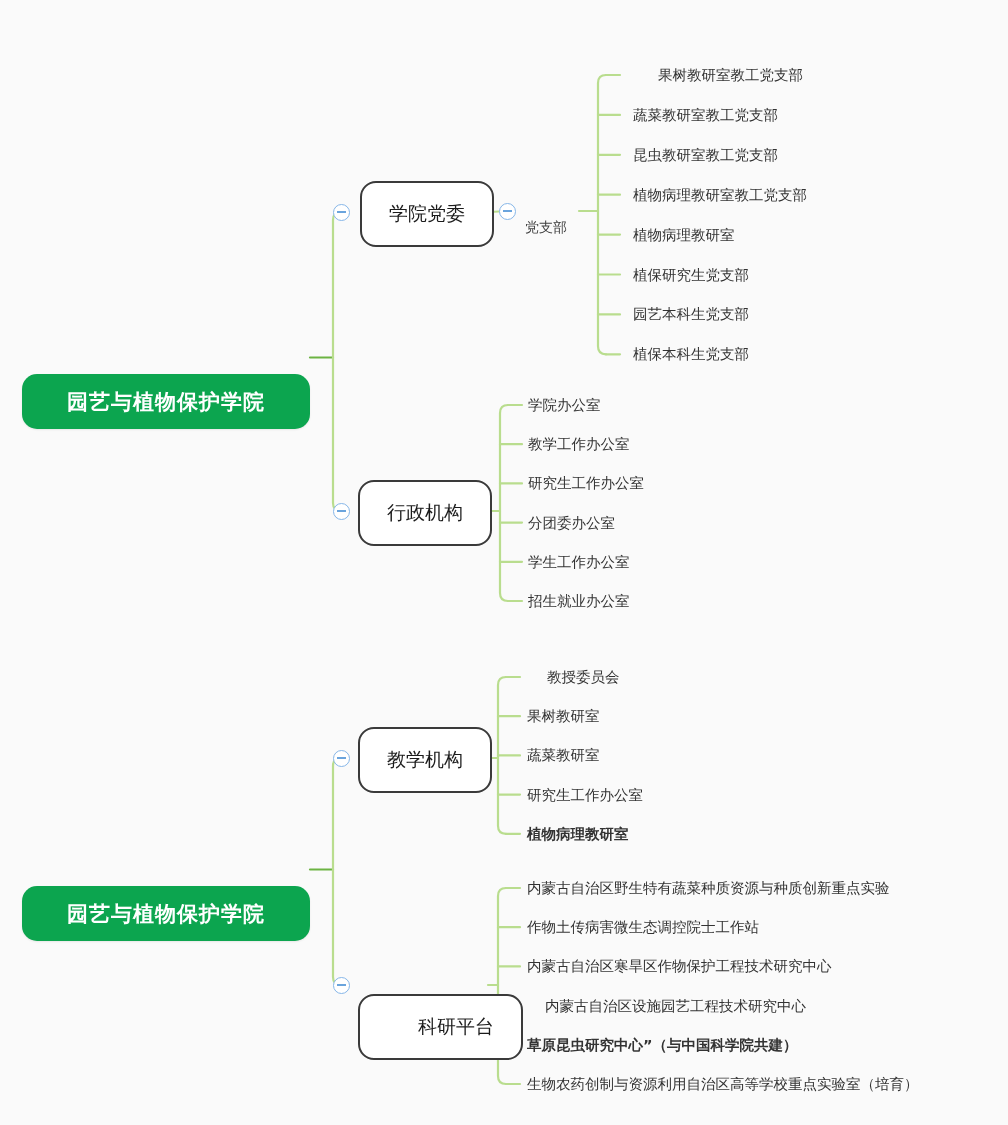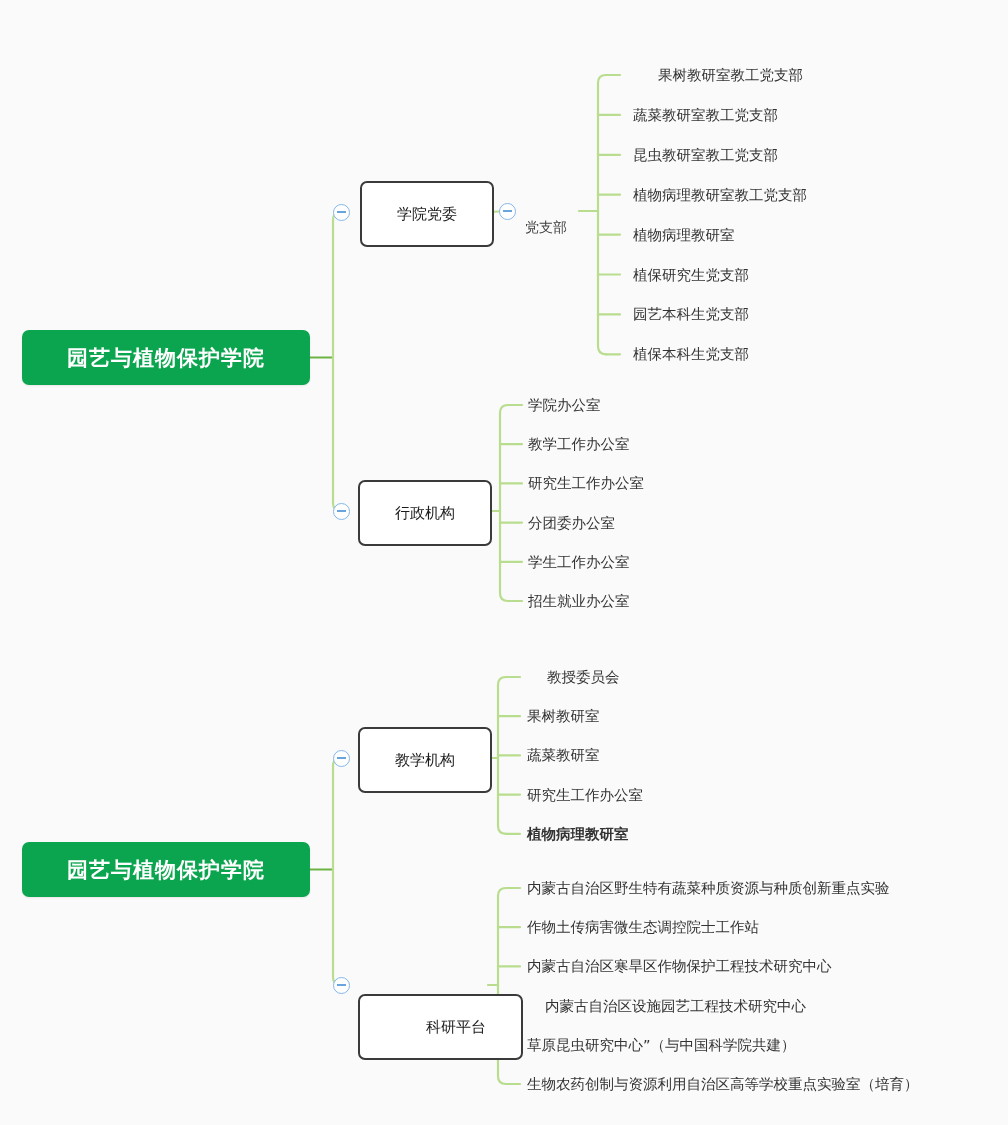--- a/index.html
+++ b/index.html
@@ -10,38 +10,39 @@
     overflow:hidden;
     position:relative;
   }
   #canvas{position:absolute;inset:0;width:1008px;height:1125px;}
   svg.links{position:absolute;left:0;top:0;width:1008px;height:1125px;pointer-events:none;}
 
   
   .root-node{
     position:absolute;
     background:#0ca54f;
-    border-radius:7px;
+    border-radius:15px;
     color:#ffffff;
     font-size:21px;
     font-weight:bold;
     letter-spacing:1px;
     display:flex;align-items:center;justify-content:center;
     box-shadow:0 1px 2px rgba(0,0,0,.08);
     white-space:nowrap;
+    margin-top:44px;
   }
 
   
   .box-node{
     position:absolute;
     background:#ffffff;
     border:2px solid #3a3a3a;
-    border-radius:7px;
+    border-radius:16px;
     color:#1b1b1b;
-    font-size:15px;
+    font-size:19px;
     display:flex;align-items:center;justify-content:center;
     white-space:nowrap;
   }
 
   
   .text-node{
     position:absolute;
     font-size:14px;
     color:#404040;
     white-space:nowrap;
@@ -150,16 +151,16 @@
       <div class="leaf" style="left: 527px; top: 709.2px;">果树教研室</div>
       <div class="leaf" style="left: 527px; top: 748.4px;">蔬菜教研室</div>
       <div class="leaf" style="left: 527px; top: 787.6px;">研究生工作办公室</div>
       <div class="leaf" style="left: 527px; top: 826.8px; font-weight: bold;">植物病理教研室</div>
       <div class="toggle" style="left: 332.5px; top: 976.5px;"></div>
       <div class="box-node" style="left: 358px; top: 994px; width: 130px; height: 62px; padding-left: 31px;">科研平台</div>
       <div class="leaf" style="left: 527px; top: 881px;">内蒙古自治区野生特有蔬菜种质资源与种质创新重点实验</div>
       <div class="leaf" style="left: 527px; top: 920.2px;">作物土传病害微生态调控院士工作站</div>
       <div class="leaf" style="left: 527px; top: 959.4px;">内蒙古自治区寒旱区作物保护工程技术研究中心</div>
       <div class="leaf" style="left: 545px; top: 998.6px; text-align: center;">内蒙古自治区设施园艺工程技术研究中心</div>
-      <div class="leaf" style="left: 527px; top: 1037.8px;">草原昆虫研究中心”（与中国科学院共建）</div>
+      <div class="leaf" style="left: 527px; top: 1037.8px; font-weight: bold;">草原昆虫研究中心”（与中国科学院共建）</div>
       <div class="leaf" style="left: 527px; top: 1077px;">生物农药创制与资源利用自治区高等学校重点实验室（培育）</div>
     </div>
 </div>
 
 </body></html>

